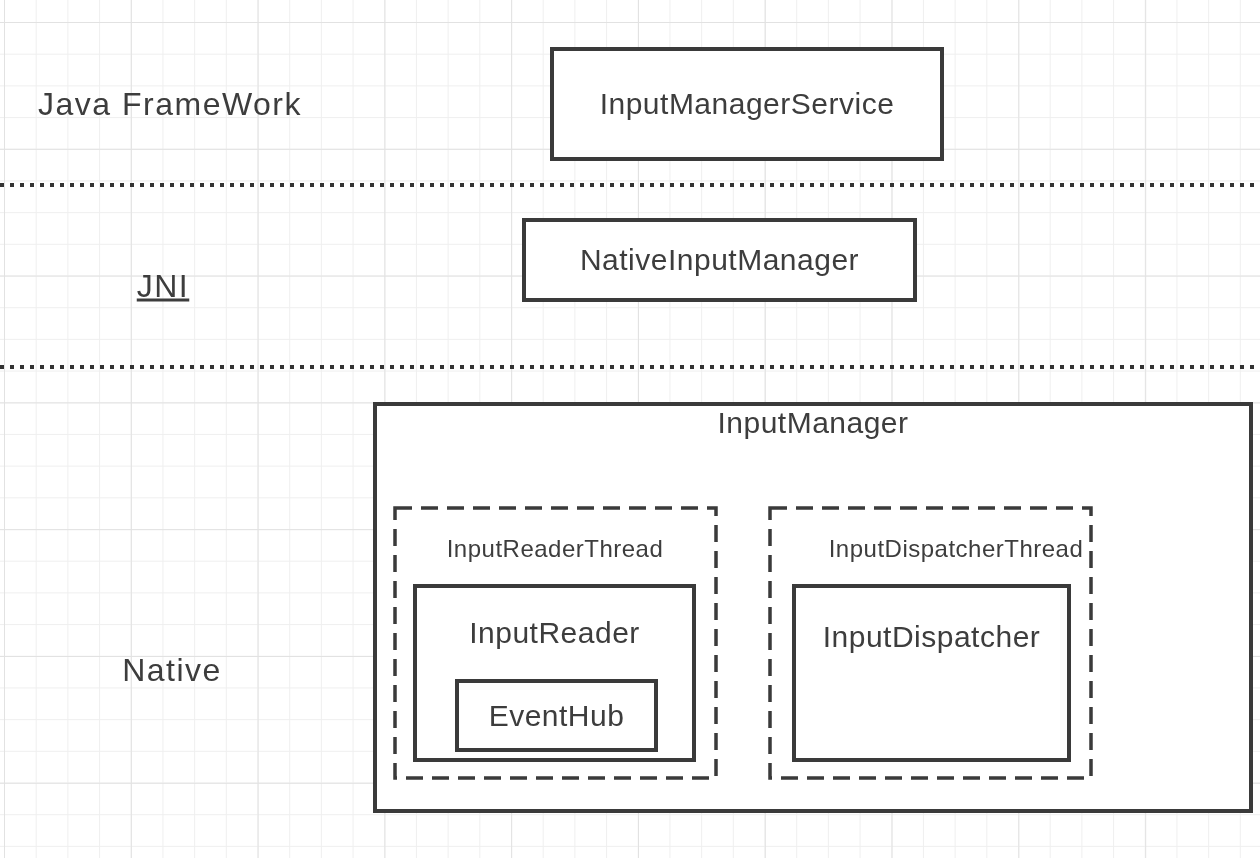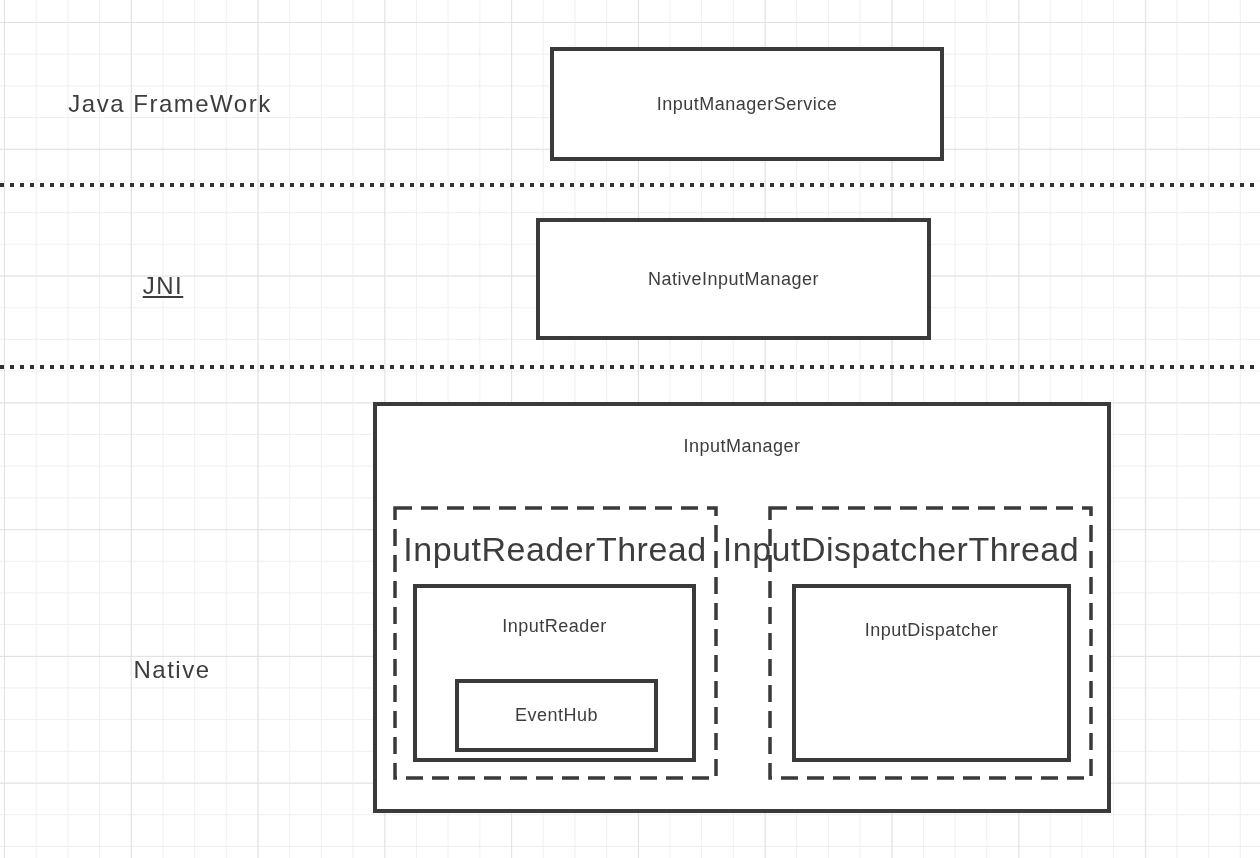--- a/index.html
+++ b/index.html
@@ -19,72 +19,72 @@
       linear-gradient(to bottom, #e2e2e2 1px, transparent 1px),
       linear-gradient(to right, #efefef 1px, transparent 1px),
       linear-gradient(to bottom, #efefef 1px, transparent 1px);
     background-size: 126.8px 126.8px, 126.8px 126.8px, 31.7px 31.7px, 31.7px 31.7px;
     background-position: 4px 22px, 4px 22px, 4px 22px, 4px 22px;
     color: #3d3d3d;
   }
   .layer-label {
     position: absolute;
     transform: translate(-50%, -50%);
-    font-size: 24px;
+    font-size: 32px;
     letter-spacing: 1.5px;
     color: #3d3d3d;
     white-space: nowrap;
   }
   .dotted-sep {
     position: absolute;
     left: 0;
     width: 1260px;
     height: 4px;
     background-image: repeating-linear-gradient(to right, #333333 0px, #333333 4px, transparent 4px, transparent 10px);
   }
   .node {
     position: absolute;
     box-sizing: border-box;
     border: 4px solid #3a3a3a;
     background: #ffffff;
     display: flex;
     align-items: center;
     justify-content: center;
-    font-size: 18px;
+    font-size: 30px;
     letter-spacing: 0.5px;
     color: #3d3d3d;
   }
   .node.top-label {
     align-items: flex-start;
   }
   .dashed-frame {
     position: absolute;
     overflow: visible;
   }
   .float-label {
     position: absolute;
     transform: translate(-50%, -50%);
-    font-size: 34px;
+    font-size: 24px;
     letter-spacing: 0.5px;
     color: #3d3d3d;
     white-space: nowrap;
   }
   
   #lbl-java   { left: 170px; top: 104px; }
   #lbl-jni    { left: 163px; top: 286px; text-decoration: underline; }
   #lbl-native { left: 172px; top: 670px; }
   #sep-top    { top: 183px; }
   #sep-bottom { top: 365px; }
   #node-ims { left: 550px; top: 47px;  width: 394px; height: 114px; }
-  #node-nim { left: 536px; top: 218px; width: 395px; height: 122px; }
-  #node-im  { left: 373px; top: 402px; width: 738px; height: 411px; padding-top: 30px; }
+  #node-nim { left: 522px; top: 218px; width: 395px; height: 84px; }
+  #node-im  { left: 373px; top: 402px; width: 880px; height: 411px; }
   #frame-irt { left: 393px; top: 506px; }
   #frame-idt { left: 768px; top: 506px; }
   #lbl-irt  { left: 555px; top: 549px; }
-  #lbl-idt  { left: 901px; top: 549px; text-align: right; }
+  #lbl-idt  { left: 956px; top: 549px; text-align: right; }
   #node-ir  { left: 413px; top: 584px; width: 283px; height: 178px; padding-top: 28px; }
   #node-id  { left: 792px; top: 584px; width: 279px; height: 178px; padding-top: 32px; }
   #node-eh  { left: 455px; top: 667px; width: 203px; height: 73px; margin-top: 12px; }
 </style>
 </head>
 <body>
 
 <div class="canvas">
 
   <div class="layer-label" id="lbl-java">Java FrameWork</div>

